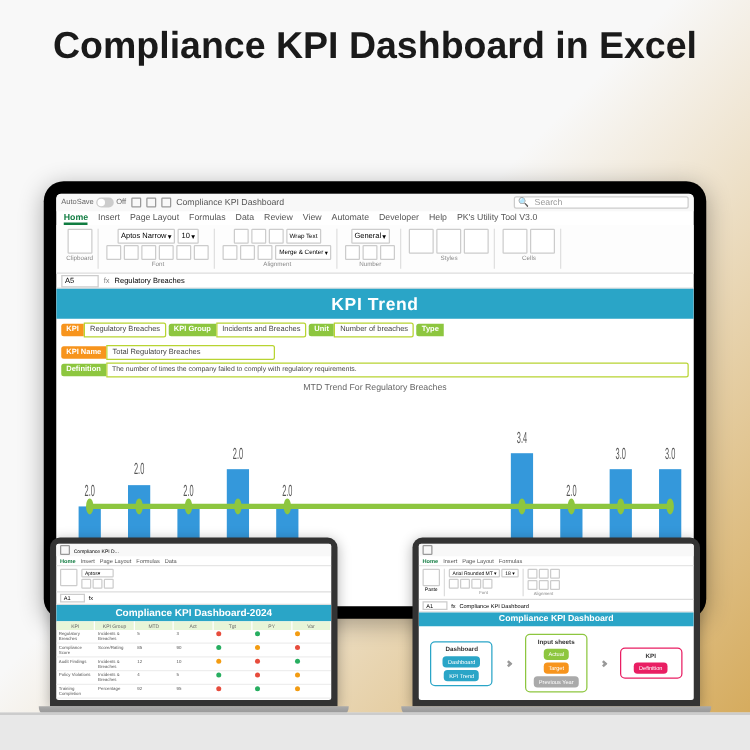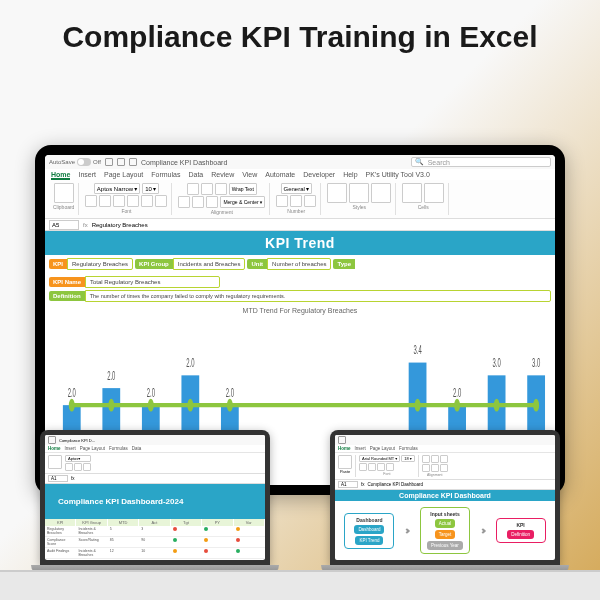--- a/index.html
+++ b/index.html
@@ -55,21 +55,21 @@
 .laptop.left { left:40px;} .laptop.right { right:40px;}
 .lap-screen { width:100%; height:135px; background:#333; border-radius:8px 8px 0 0; padding:5px; box-shadow:0 2px 10px rgba(0,0,0,.3);}
 .lap-inner { width:100%; height:100%; background:#fff; border-radius:2px; overflow:hidden; display:flex; flex-direction:column; font-size:5px;}
 .lap-base { width:108%; height:10px; margin-left:-4%; background:linear-gradient(#aaa,#888); border-radius:0 0 10px 10px;}
 .lap-tabs { display:flex; gap:4px; padding:1px 3px; font-size:4.5px; color:#555; border-bottom:1px solid #e5e5e5;}
 .lap-tabs span.active { color:#107c41; font-weight:600;}
 .lap-ribbon { display:flex; gap:3px; padding:2px 3px; border-bottom:1px solid #ddd;}
 .lap-ribbon .ctl { width:8px; height:8px;}
 .lap-ribbon .ctl.lg { width:14px; height:14px;}
 .lap-ribbon .dd { font-size:4px; padding:0 2px;}
-.banner2 { background:#2aa5c7; color:#fff; font-size:8px; font-weight:600; padding:13px;}
+.banner2 { background:#2aa5c7; color:#fff; text-align:center; font-size:8px; font-weight:600; padding:2px;}
 .banner3 { background:#2aa5c7; color:#fff; text-align:center; font-size:7px; font-weight:600; padding:2px;}
 .tbl { flex:1; display:flex; flex-direction:column; overflow:hidden;}
 .tbl-hdr { display:flex; background:#e8f5d8; font-size:4px;}
 .tbl-hdr span { flex:1; padding:1px; text-align:center; color:#666; border-right:1px solid #fff;}
 .tbl-row { display:flex; font-size:3.5px; border-bottom:1px solid #eee;}
 .tbl-row span { flex:1; padding:1px 2px; color:#555;}
 .dot { width:4px; height:4px; border-radius:50%; display:inline-block; vertical-align:middle;}
 .r{background:#e74c3c;}.g{background:#27ae60;}.y{background:#f39c12;}
 .diag { flex:1; display:flex; align-items:center; justify-content:space-around; padding:4px;}
 .panel { border:1.5px solid; border-radius:4px; padding:3px; display:flex; flex-direction:column; gap:2px; align-items:center; min-width:50px;}
@@ -78,21 +78,21 @@
 .panel-btn { padding:2px 4px; font-size:4.5px; color:#fff; border-radius:3px;}
 .pb-b{background:#2aa5c7;} .pb-g{background:#8dc63f;} .pb-o{background:#f7941d;} .pb-gr{background:#aaa;} .pb-p{background:#e91e63;}
 .chev { width:4px; height:4px; border-top:2px solid #999; border-right:2px solid #999; transform:rotate(45deg);}
 .lap-fbar { display:flex; align-items:center; height:10px; border-bottom:1px solid #ddd; font-size:4.5px; padding:0 3px; gap:3px;}
 .lap-fbar .cell { width:20px; border:1px solid #ccc; padding:0 2px;}
 .lap-titlebar { display:flex; align-items:center; height:10px; padding:0 3px; gap:3px; background:#f8f8f8; font-size:4px;}
 </style>
 </head>
 <body>
 
-<h1 class="title">Compliance KPI Training in Excel</h1>
+<h1 class="title">Compliance KPI Dashboard in Excel</h1>
 
 <div class="monitor">
  <div class="screen">
   <div class="titlebar">
     <div class="autosave">
           <span>AutoSave</span>
           <span class="toggle"></span>
           <span>Off</span>
         </div>
     <span class="qat-ico"></span>

